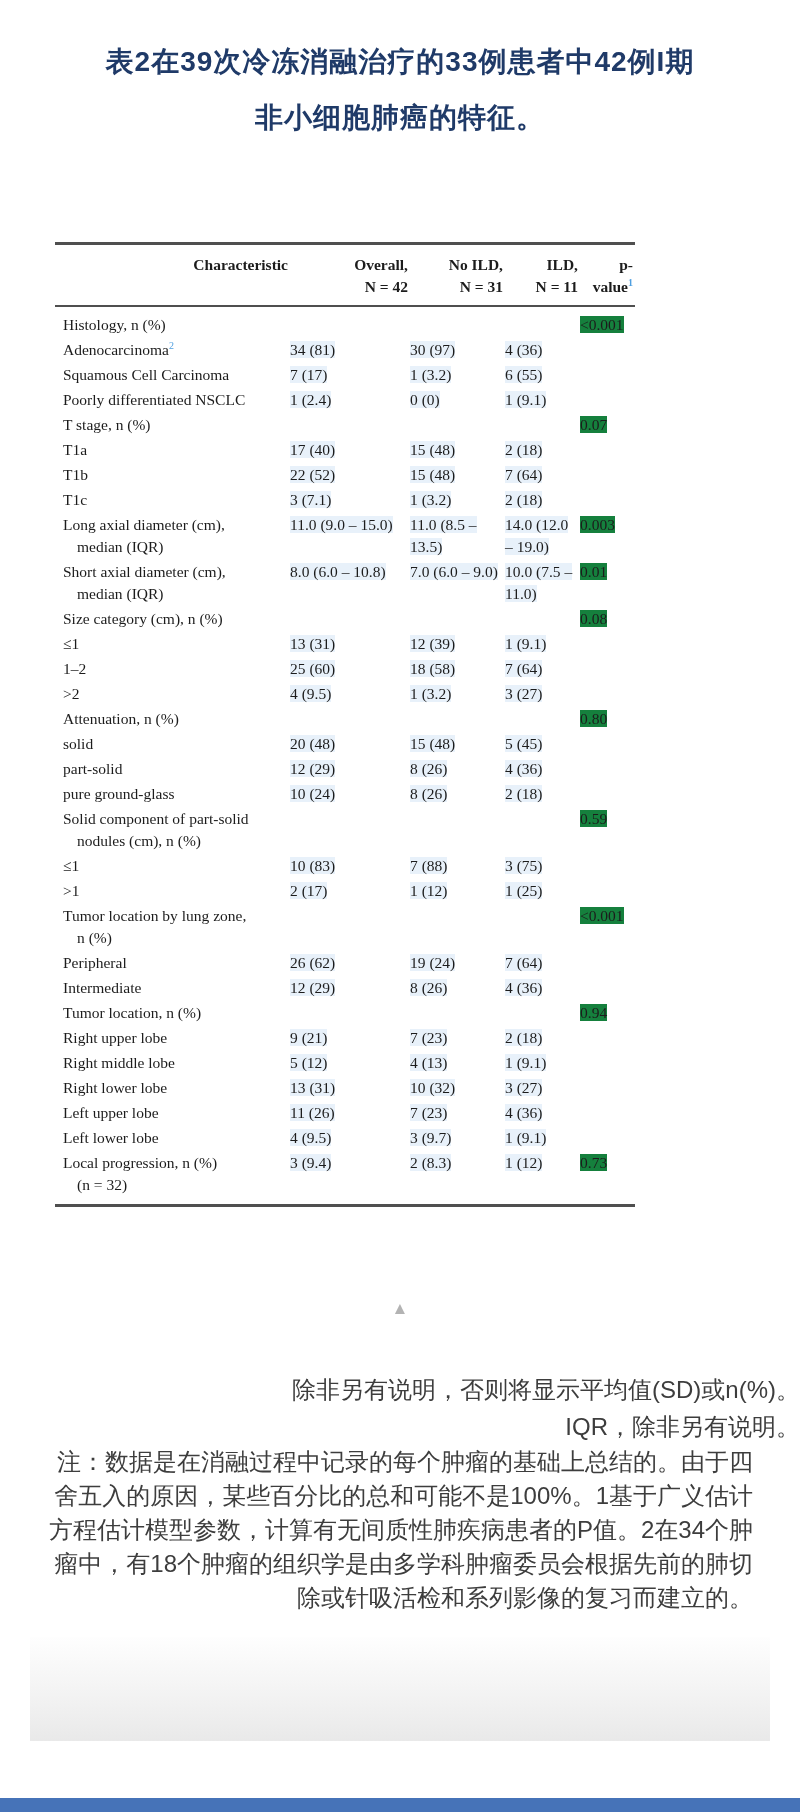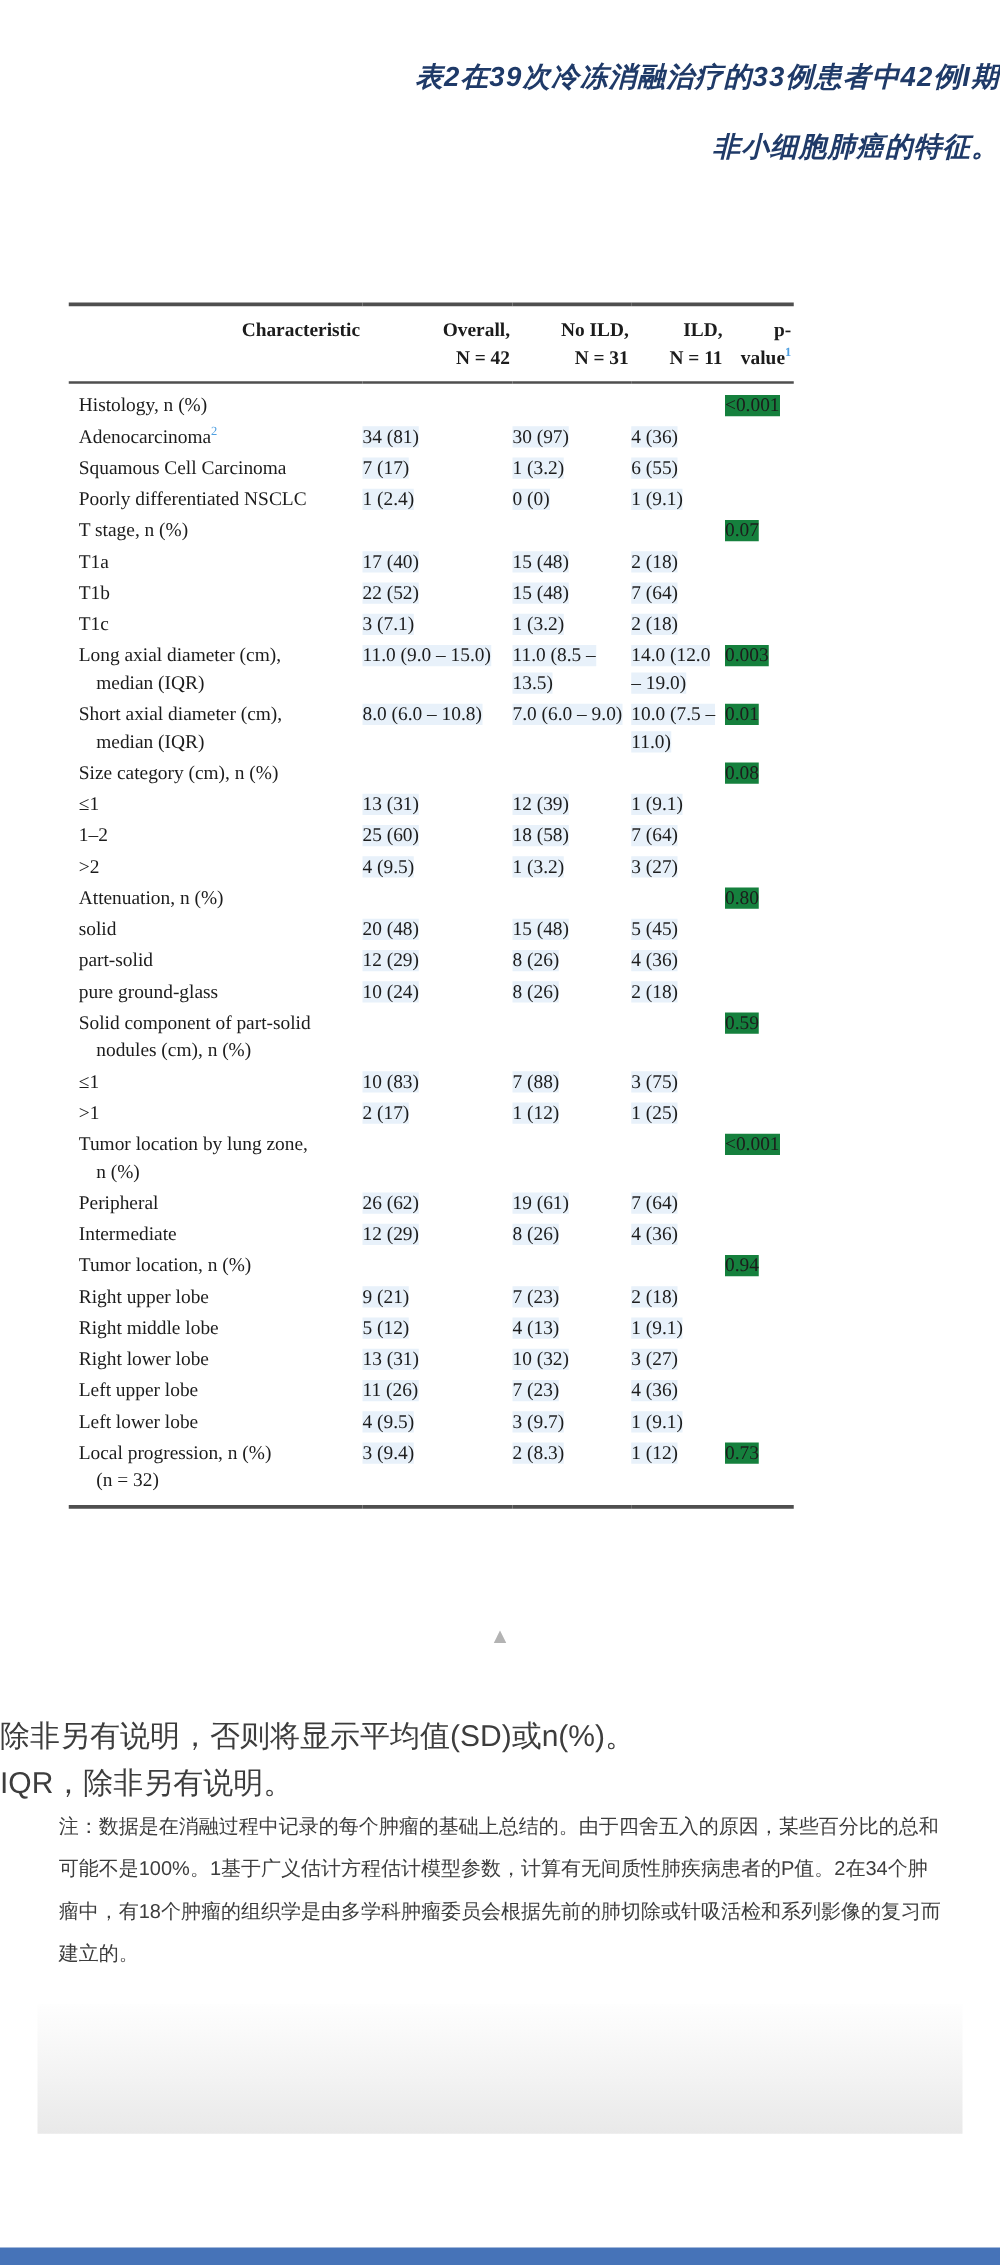--- a/index.html
+++ b/index.html
@@ -9,27 +9,26 @@
     width: 800px;
     height: 1812px;
     margin: 0 auto;
     background: #ffffff;
     overflow: hidden;
     font-family: "Liberation Sans", sans-serif;
   }
   
   .title-block {
     margin-top: 34px;
-    text-align: right;
+    text-align: center;
     color: #1f3a68;
     font-weight: bold;
-    font-size: 22px;
+    font-size: 28px;
     line-height: 56px;
     letter-spacing: 1px;
-    font-style: italic;
   }
   
   table.char-table {
     width: 580px;
     margin: 96px 0 0 55px;
     border-collapse: collapse;
     font-family: "Liberation Serif", serif;
     font-size: 15.5px;
     color: #1c1c1c;
     border-top: 3px solid #4f4f4f;
@@ -76,30 +75,30 @@
     color: #b3b3b3;
     font-size: 17px;
     line-height: 20px;
     cursor: pointer;
     user-select: none;
   }
   
   .footnotes {
     margin-top: 52px;
     color: #3d3d3d;
-    text-align: left;
+    text-align: right;
   }
   .footnote-line {
     font-size: 24px;
     line-height: 37px;
   }
   .footnote-note {
     width: 706px;
     margin: 0 auto;
-    font-size: 16px;
+    font-size: 24px;
     line-height: 34px;
   }
   
   .gradient-panel {
     width: 740px;
     height: 104px;
     margin: 22px auto 0;
     background: linear-gradient(to bottom, #fefefe 0%, #f3f3f3 55%, #e9e9e9 100%);
   }
   
@@ -301,21 +300,21 @@
         <tr>
           <td class="c-label">Tumor location by lung zone,<div class="label2">n (%)</div></td>
           <td class="c-val"></td>
           <td class="c-val"></td>
           <td class="c-val"></td>
           <td class="c-val"><span class="pval">&lt;0.001</span></td>
         </tr>
         <tr>
           <td class="c-label">Peripheral</td>
           <td class="c-val"><span class="hl">26 (62)</span></td>
-          <td class="c-val"><span class="hl">19 (61)</span></td>
+          <td class="c-val"><span class="hl">19 (24)</span></td>
           <td class="c-val"><span class="hl">7 (64)</span></td>
           <td class="c-val"></td>
         </tr>
         <tr>
           <td class="c-label">Intermediate</td>
           <td class="c-val"><span class="hl">12 (29)</span></td>
           <td class="c-val"><span class="hl">8 (26)</span></td>
           <td class="c-val"><span class="hl">4 (36)</span></td>
           <td class="c-val"></td>
         </tr>

